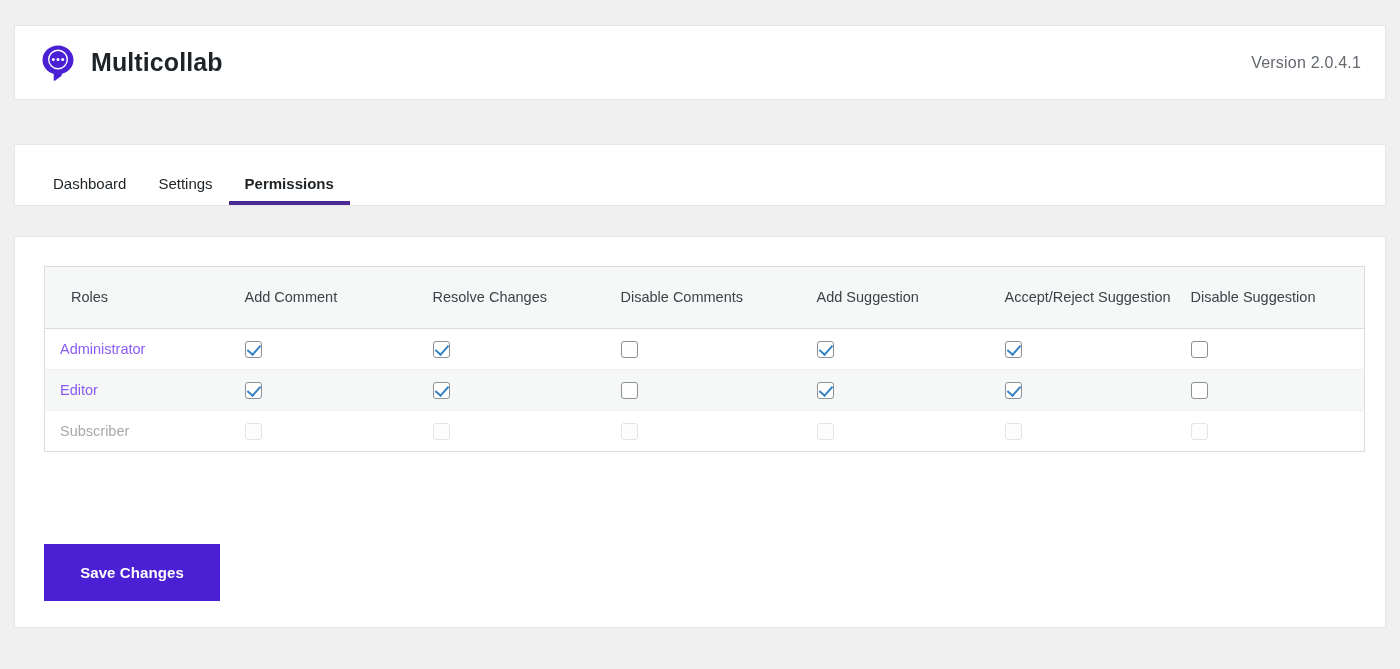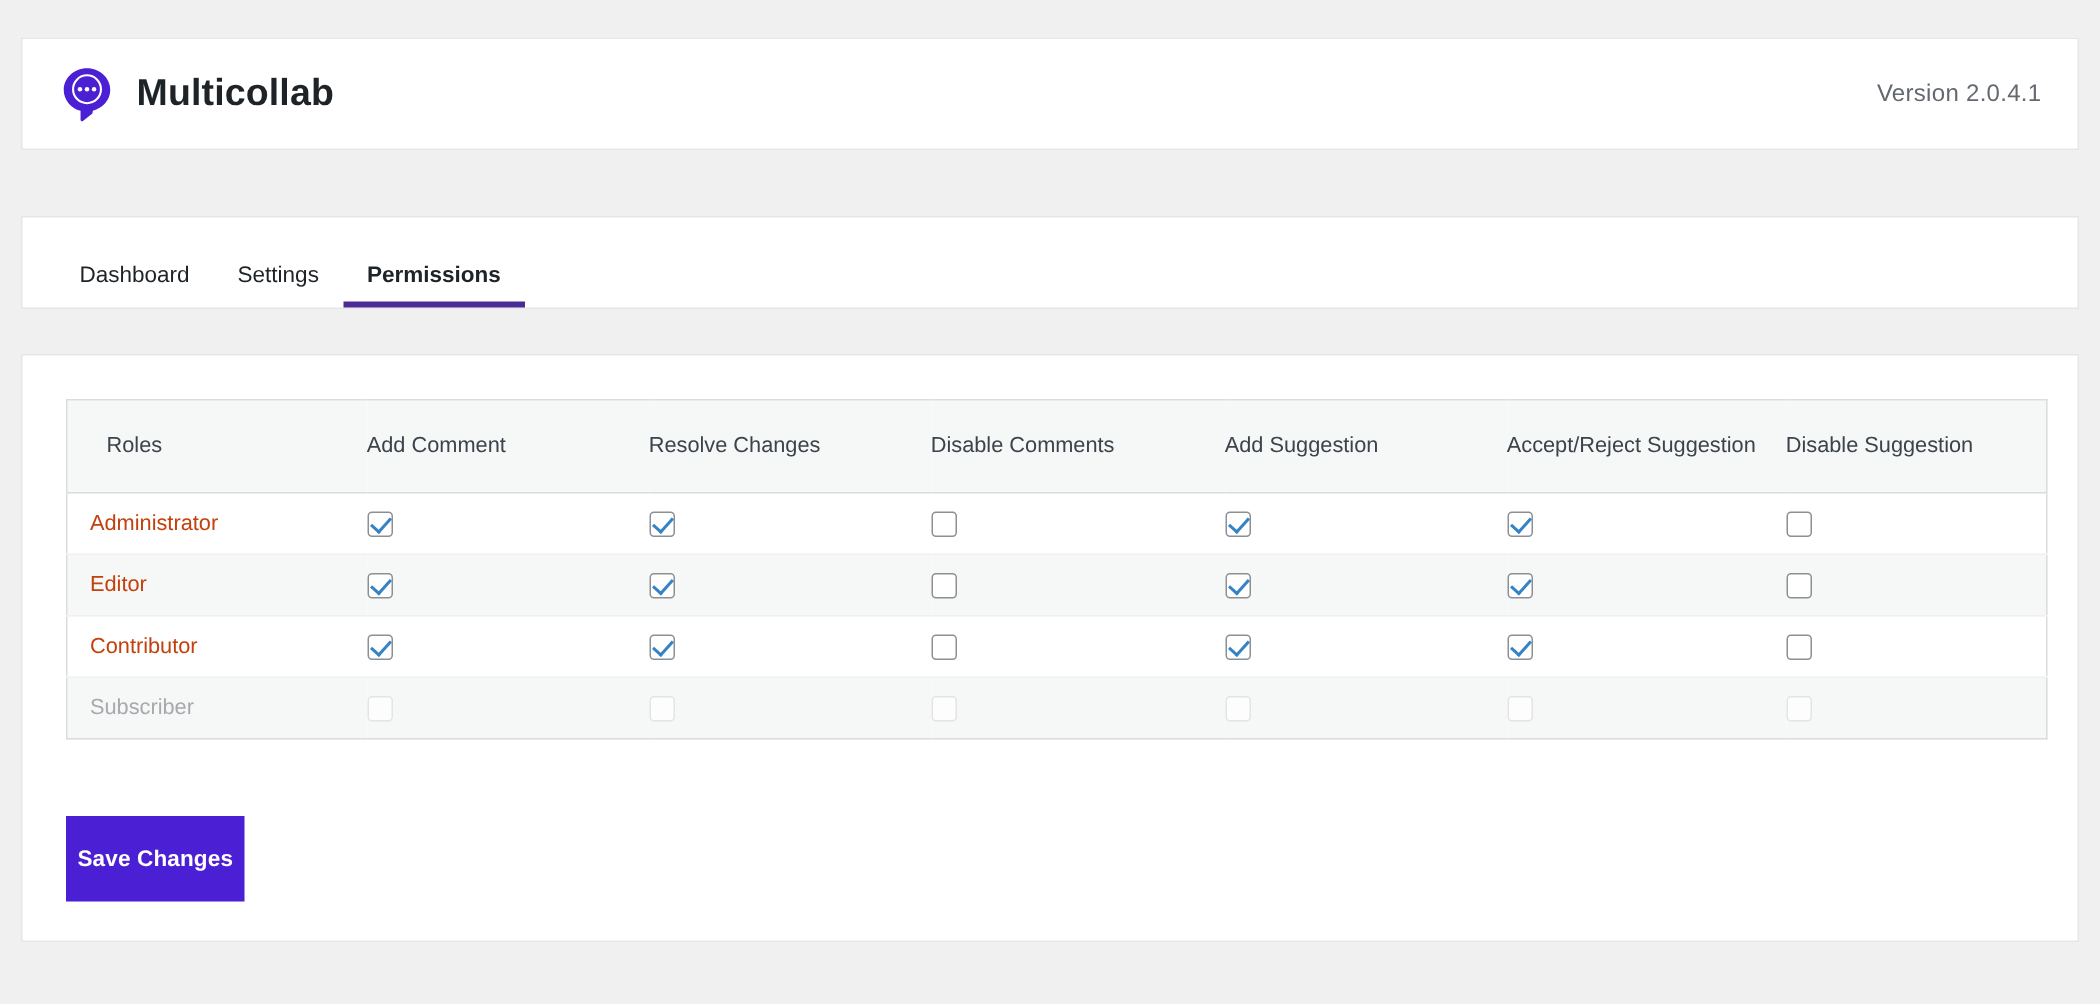--- a/index.html
+++ b/index.html
@@ -119,21 +119,21 @@
     color: #3c434a;
     padding: 16px 0 16px 0;
     height: 62px;
     vertical-align: middle;
     border-bottom: 1px solid #dcdcde;
     line-height: 1.35;
   }
   .perm-table thead th:first-child { padding-left: 26px; }
   .perm-table tbody td {
     font-size: 14.5px;
-    color: #c2410c;
+    color: #8b5cf6;
     height: 41px;
     padding: 0;
     vertical-align: middle;
     border-bottom: 1px solid #f0f0f1;
   }
   .perm-table tbody td:first-child { padding-left: 15px; }
   .perm-table tbody tr:nth-child(even) td { background: #f6f7f7; }
   .perm-table tbody tr:last-child td { border-bottom: none; }
   .perm-table tbody tr.disabled td { color: #a7aaad; }
 
@@ -174,21 +174,21 @@
     border-color: #e3e4e6;
     background: #fdfdfd;
     cursor: default;
   }
 
   
   .save-btn {
     position: absolute;
     left: 29px;
     top: 307px;
-    width: 119px;
+    width: 176px;
     height: 57px;
     background: #4b1fd4;
     color: #ffffff;
     font-size: 15px;
     font-weight: 700;
     border: none;
     cursor: pointer;
     font-family: "Liberation Sans", sans-serif;
     letter-spacing: 0.1px;
   }
@@ -255,29 +255,20 @@
           </tr>
           <tr>
             <td>Editor</td>
             <td><span class="cbx checked"></span></td>
             <td><span class="cbx checked"></span></td>
             <td><span class="cbx"></span></td>
             <td><span class="cbx checked"></span></td>
             <td><span class="cbx checked"></span></td>
             <td><span class="cbx"></span></td>
           </tr>
-          <tr>
-            <td>Contributor</td>
-            <td><span class="cbx checked"></span></td>
-            <td><span class="cbx checked"></span></td>
-            <td><span class="cbx"></span></td>
-            <td><span class="cbx checked"></span></td>
-            <td><span class="cbx checked"></span></td>
-            <td><span class="cbx"></span></td>
-          </tr>
           <tr class="disabled">
             <td>Subscriber</td>
             <td><span class="cbx faded"></span></td>
             <td><span class="cbx faded"></span></td>
             <td><span class="cbx faded"></span></td>
             <td><span class="cbx faded"></span></td>
             <td><span class="cbx faded"></span></td>
             <td><span class="cbx faded"></span></td>
           </tr>
         </tbody>

